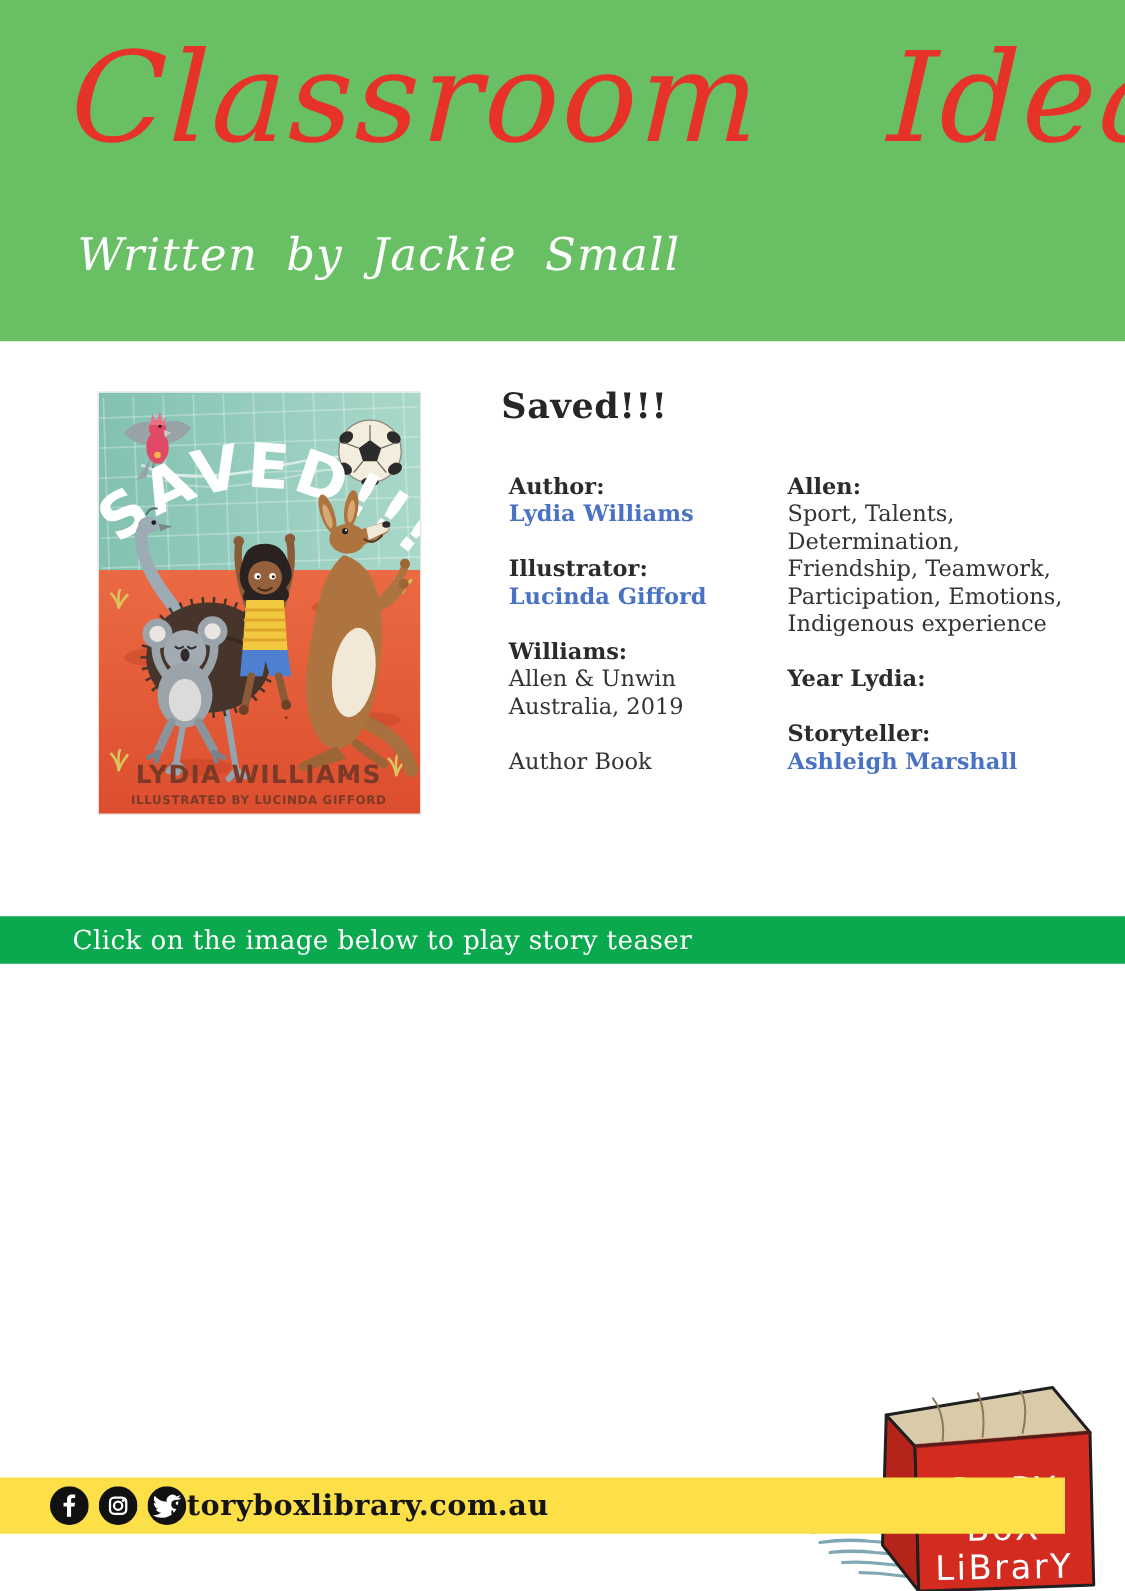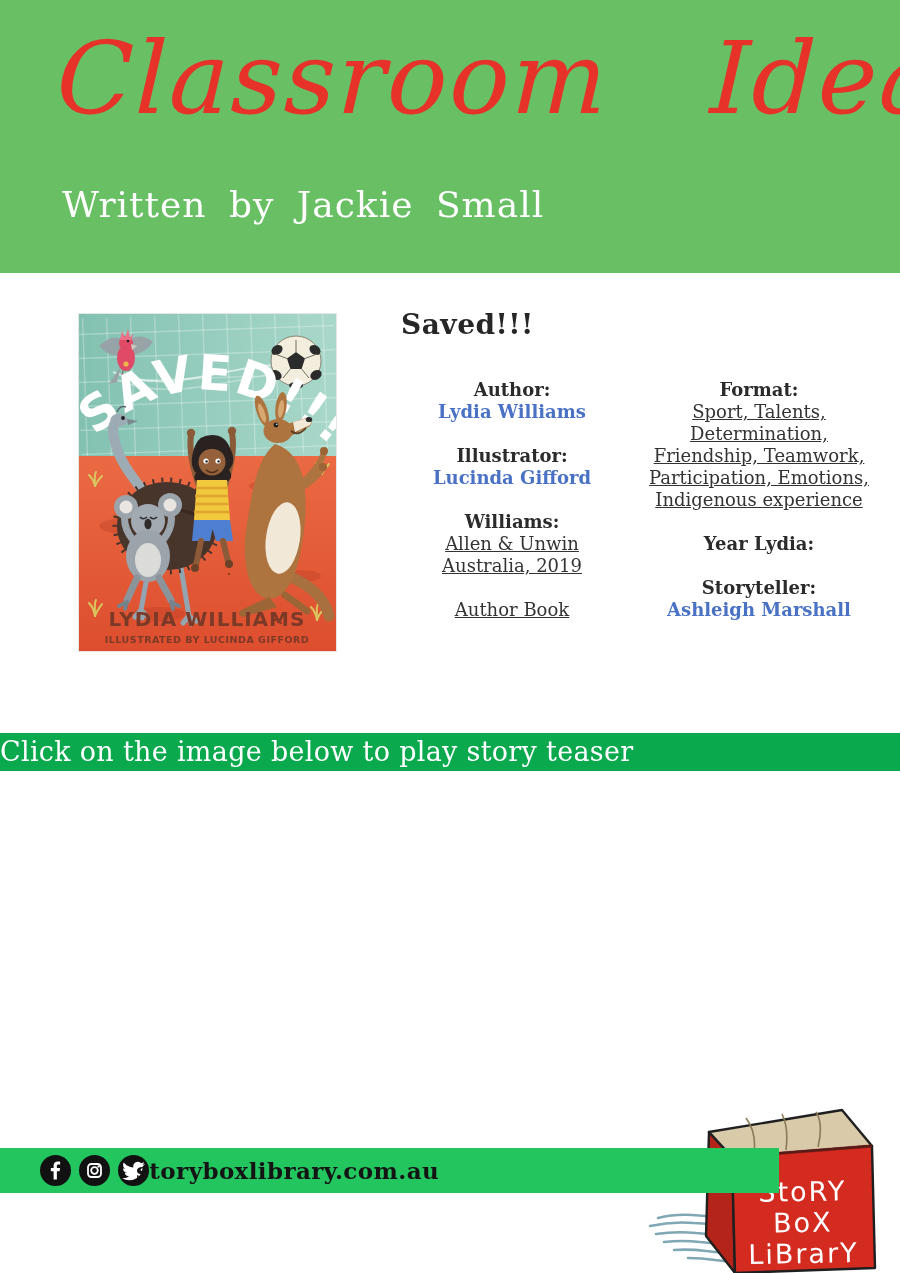--- a/index.html
+++ b/index.html
@@ -13,53 +13,53 @@
   .header { position:absolute; top:0; left:0; width:900px; height:273px; background:#68bf64; }
   .page-title {
     position:absolute; left:57px; top:26px; width:820px;
     font-family:"DejaVu Serif", serif; font-style:italic;
     font-size:100px; line-height:1.05; color:#e73229;
     letter-spacing:2px; word-spacing:68px; white-space:nowrap;
     transform:skewX(-2deg);
   }
   .page-subtitle {
     position:absolute; left:62px; top:184px;
-    font-family:"DejaVu Serif", serif; 
+    font-family:"DejaVu Serif", serif; font-style:italic;
     font-size:36px; color:#ffffff; letter-spacing:1px; word-spacing:10px;
   }
 
   
   .cover {
     position:absolute; left:78px; top:313px; width:257px; height:337px;
     border:1px solid #e6e6e6; box-sizing:content-box; background:#fff;
   }
   .cover svg { display:block; width:257px; height:337px; }
 
   .book-title {
     position:absolute; left:401px; top:308px;
     font-size:28px; font-weight:bold; color:#262626; letter-spacing:.5px;
   }
   .col { position:absolute; top:379px; font-size:18px; line-height:22px; color:#333; }
   .col-left  { left:407px; width:210px; }
   .col-right { left:630px; width:258px; }
-  .field { margin-bottom:22px;text-align:center; }
+  .field { margin-bottom:22px; }
   .field .label { font-weight:bold; color:#2b2b2b; display:block; }
-  .field .value { white-space:pre-line; display:block;text-decoration:underline; }
+  .field .value { white-space:pre-line; display:block; }
   .field .value.link { color:#4a72c4; font-weight:bold; text-decoration:none; cursor:pointer; }
 
   
   .teaser-bar { position:absolute; top:733px; left:0; width:900px; height:38px; background:#0aa94e; }
-  .teaser-text { line-height:38px; font-size:27px; color:#ffffff; letter-spacing:.3px; }
+  .teaser-text { margin-left:58px; line-height:38px; font-size:21px; color:#ffffff; letter-spacing:.3px; }
 
   
   .logo { position:absolute; left:636px; top:1100px; width:258px; height:188px; }
   .logo svg { display:block; width:258px; height:188px; }
 
   
-  .footer-bar { position:absolute; top:1148px; left:0; width:779px; height:45px; background:#22c55e; }
+  .footer-bar { position:absolute; top:1182px; left:0; width:852px; height:45px; background:#fde047; }
   .social { position:absolute; left:40px; top:7px; display:flex; gap:8px; }
   .social a { display:block; width:31px; height:31px; cursor:pointer; }
   .footer-url {
     position:absolute; left:136px; top:0; line-height:45px;
     font-size:23px; font-weight:600; color:#141414; letter-spacing:.4px;
     text-decoration:none; cursor:pointer;
   }
 </style>
 </head>
 <body>
@@ -258,21 +258,21 @@
       <span class="value">Allen &amp; Unwin
 Australia, 2019</span>
     </div>
     <div class="field">
       <span class="value">Author Book</span>
     </div>
   </div>
 
   <div class="col col-right">
     <div class="field">
-      <span class="label">Format:</span>
+      <span class="label">Allen:</span>
       <span class="value">Sport, Talents,
 Determination,
 Friendship, Teamwork,
 Participation, Emotions,
 Indigenous experience</span>
     </div>
     <div class="field">
       <span class="label">Year Lydia:</span>
     </div>
     <div class="field">

